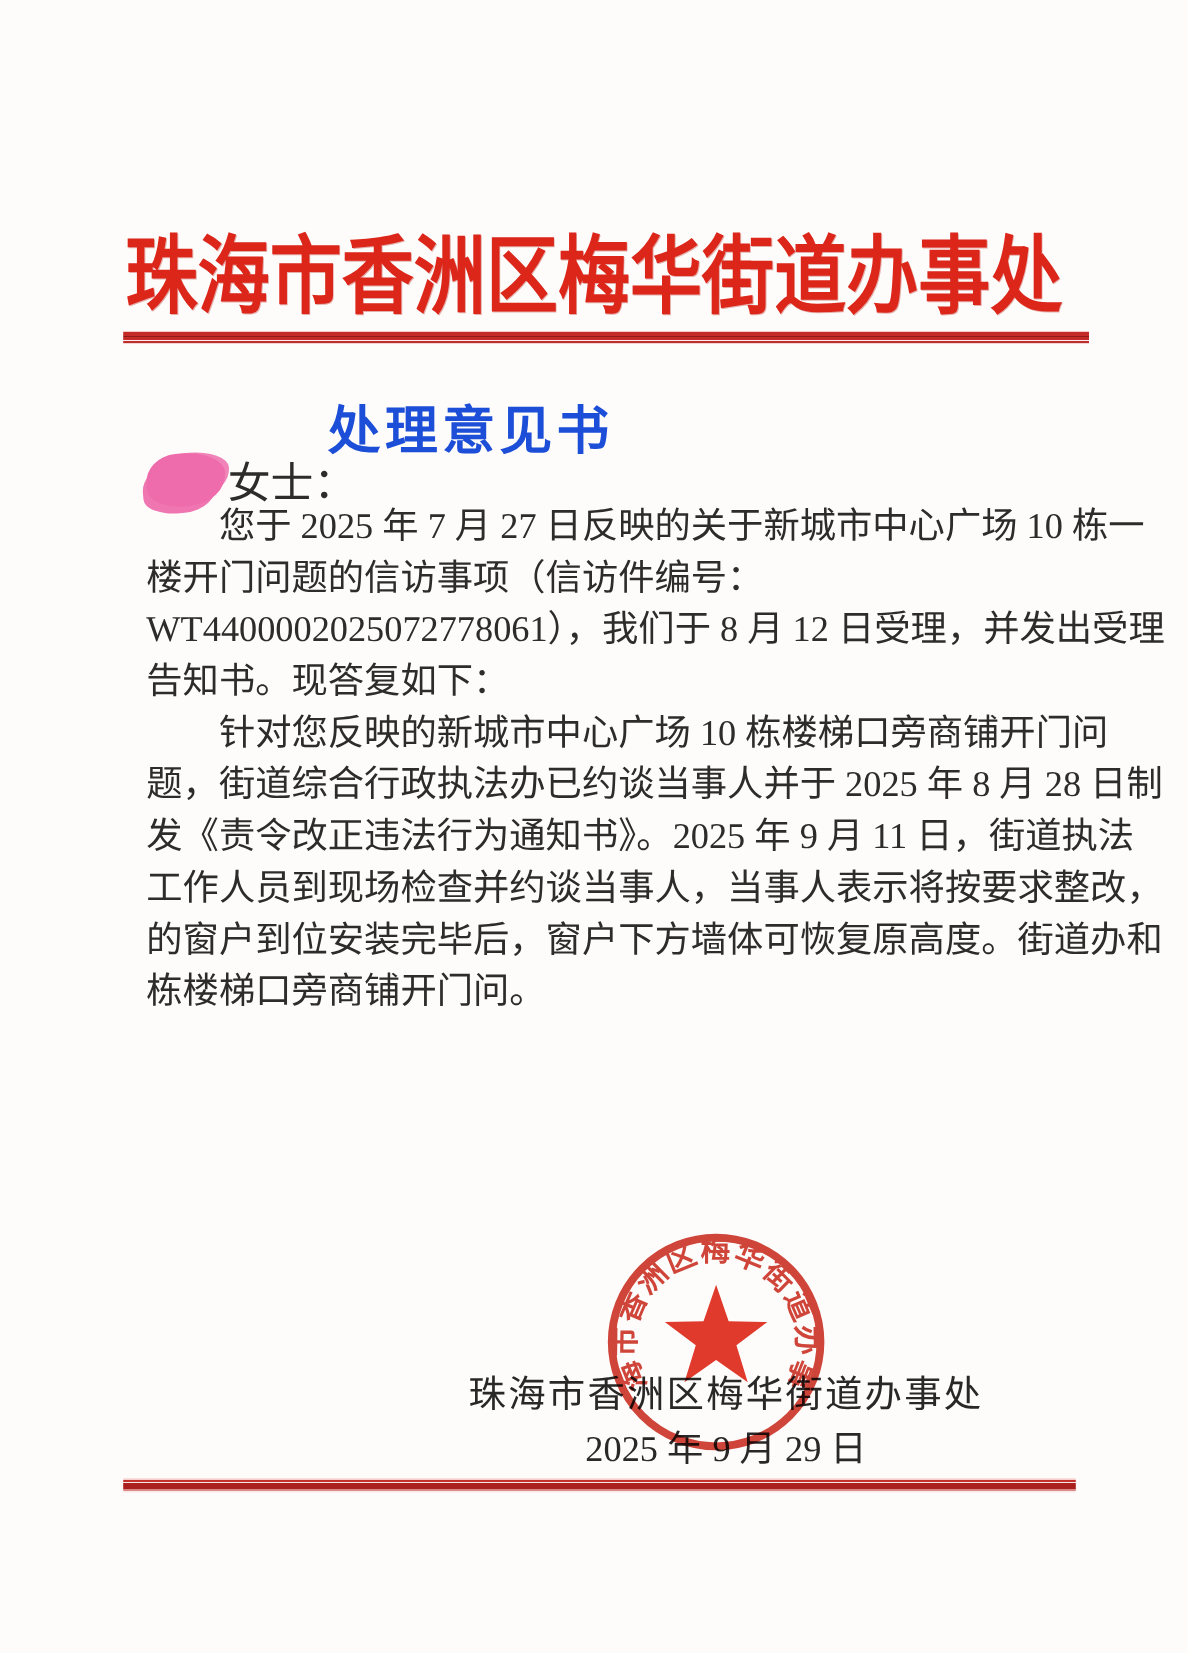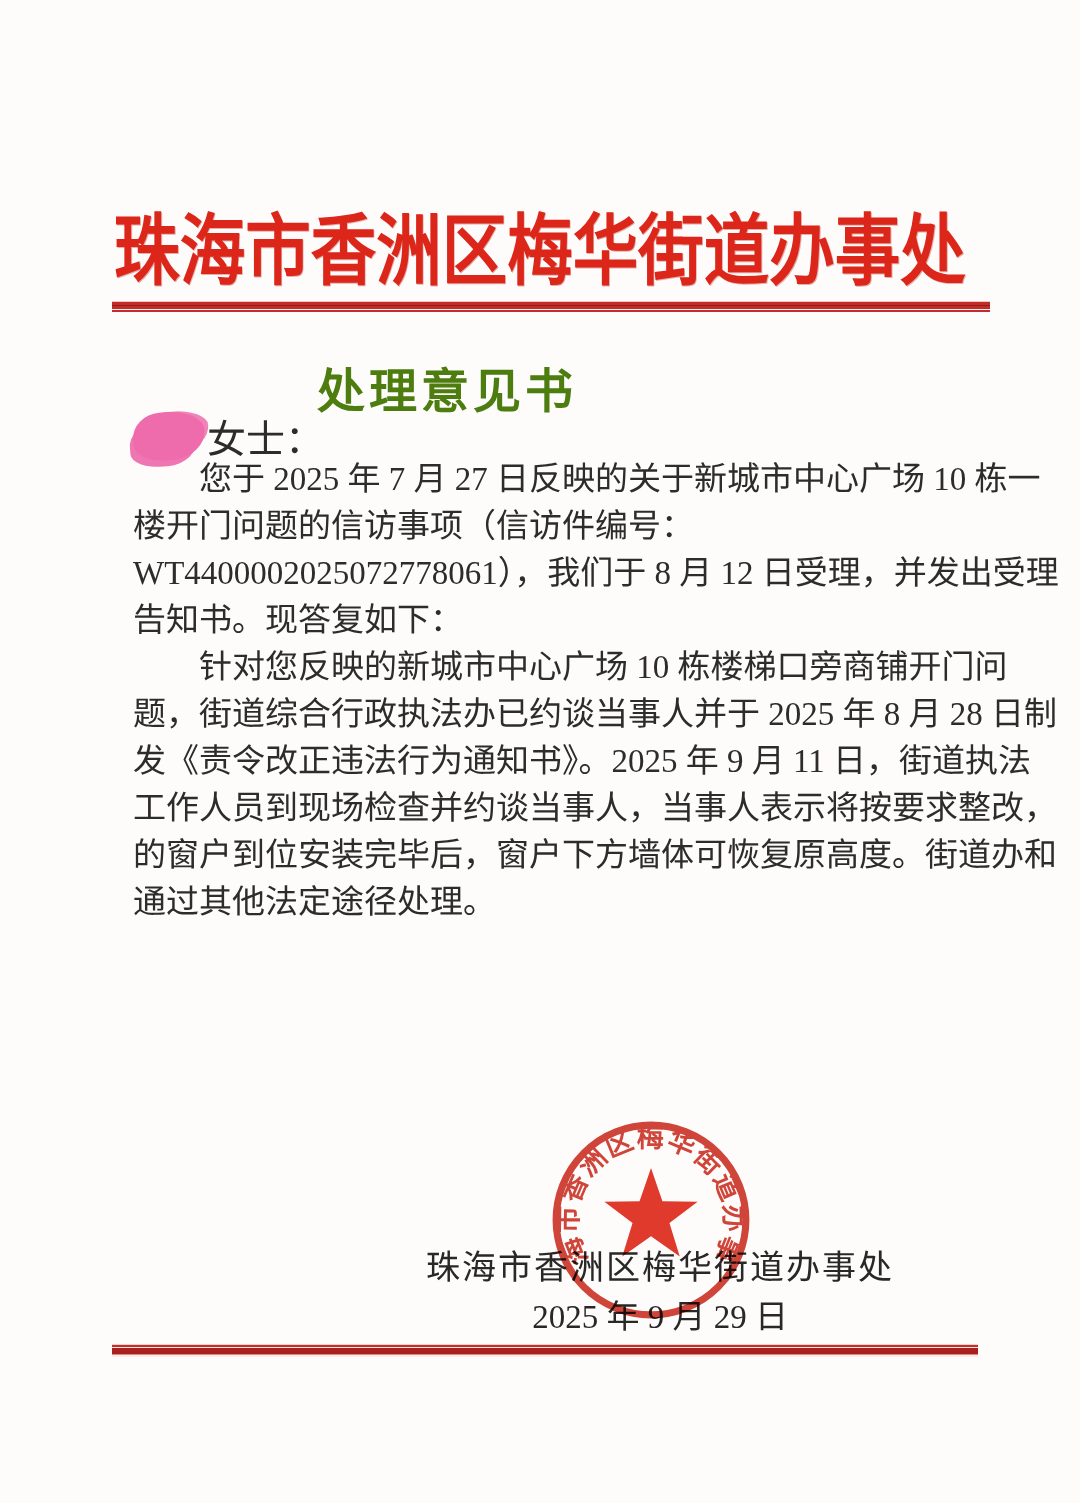--- a/index.html
+++ b/index.html
@@ -49,22 +49,21 @@
   }
 
   
   .doc-title {
     position: absolute;
     top: 352px; left: 0; width: 856px;
     text-align: center;
     font-size: 48px;
     font-weight: bold;
     letter-spacing: 4px;
-    color: #4d7c0f;
-    margin-left: 19px;
+    color: #1d4ed8;
   }
 
   
   .salutation {
     position: absolute;
     top: 408px; left: 133px;
     display: flex; align-items: center;
     font-size: 39px;
   }
   .redaction-blob {
@@ -127,21 +126,21 @@
   <div class="body-text">
     <div class="line indent">您于 2025 年 7 月 27 日反映的关于新城市中心广场 10 栋一</div>
     <div class="line">楼开门问题的信访事项（信访件编号：</div>
     <div class="line">WT4400002025072778061），我们于 8 月 12 日受理，并发出受理</div>
     <div class="line">告知书。现答复如下：</div>
     <div class="line indent">针对您反映的新城市中心广场 10 栋楼梯口旁商铺开门问</div>
     <div class="line">题，街道综合行政执法办已约谈当事人并于 2025 年 8 月 28 日制</div>
     <div class="line">发《责令改正违法行为通知书》。2025 年 9 月 11 日，街道执法</div>
     <div class="line">工作人员到现场检查并约谈当事人，当事人表示将按要求整改，</div>
     <div class="line">的窗户到位安装完毕后，窗户下方墙体可恢复原高度。街道办和</div>
-    <div class="line">通过其他法定途径处理。</div>
+    <div class="line">栋楼梯口旁商铺开门问。</div>
   </div>
 
   <div class="signature-org">珠海市香洲区梅华街道办事处</div>
   <div class="signature-date">2025 年 9 月 29 日</div>
 
   <svg class="seal" viewBox="0 0 200 200">
     <defs>
       <path id="sealArc" d="M 41 141.3 A 72 72 0 1 1 159 141.3" fill="none"></path>
     </defs>
     <circle cx="100" cy="100" r="93" fill="none" stroke="#ce382c" stroke-width="7"></circle>

